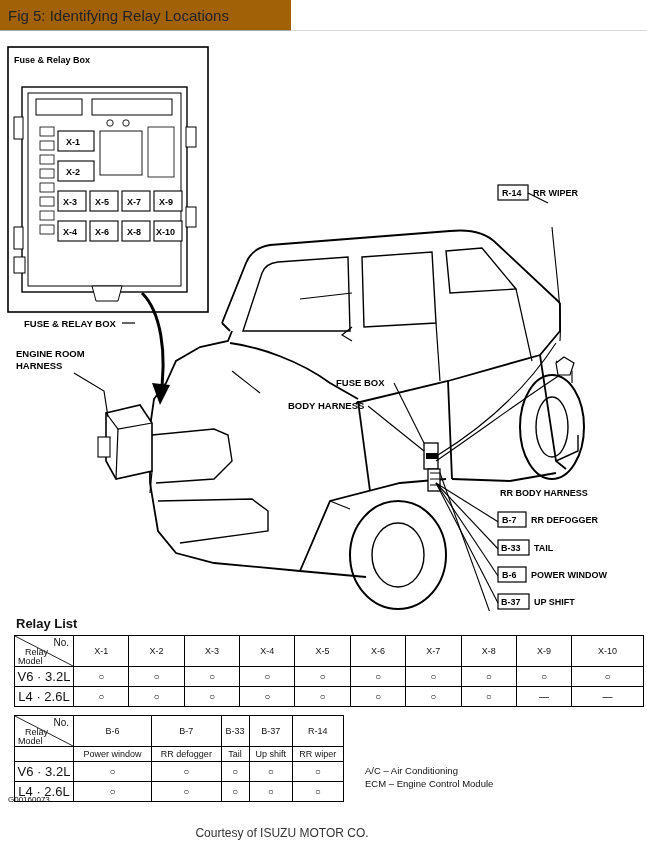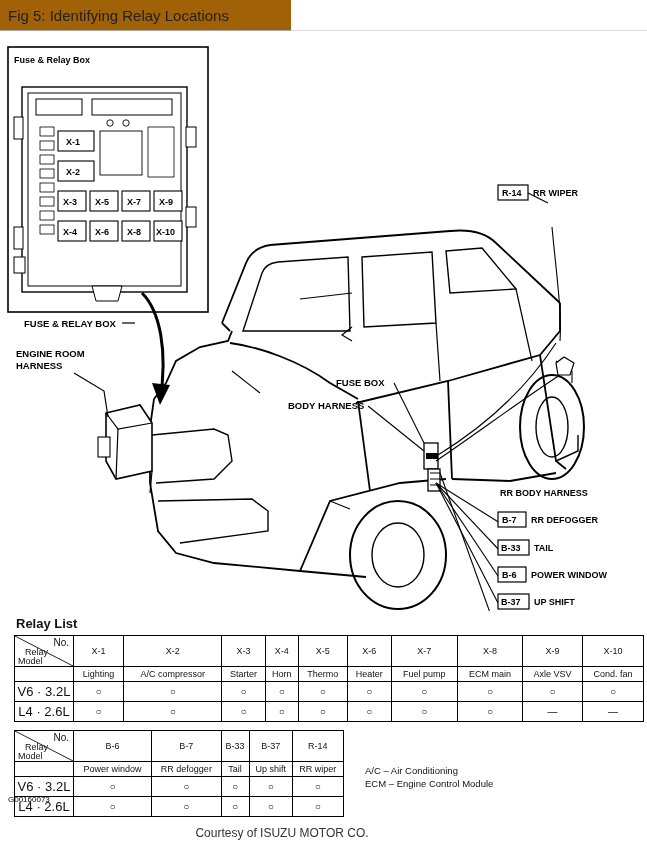--- a/index.html
+++ b/index.html
@@ -271,33 +271,20 @@
       <td class="hdr">X-3</td>
       <td class="hdr">X-4</td>
       <td class="hdr">X-5</td>
       <td class="hdr">X-6</td>
       <td class="hdr">X-7</td>
       <td class="hdr">X-8</td>
       <td class="hdr">X-9</td>
       <td class="hdr">X-10</td>
     </tr>
     <tr>
-      <td></td>
-      <td>Lighting</td>
-      <td>A/C compressor</td>
-      <td>Starter</td>
-      <td>Horn</td>
-      <td>Thermo</td>
-      <td>Heater</td>
-      <td>Fuel pump</td>
-      <td>ECM main</td>
-      <td>Axle VSV</td>
-      <td>Cond. fan</td>
-    </tr>
-    <tr>
       <td class="rowlbl">V6 · 3.2L</td>
       <td class="circ">○</td>
       <td class="circ">○</td>
       <td class="circ">○</td>
       <td class="circ">○</td>
       <td class="circ">○</td>
       <td class="circ">○</td>
       <td class="circ">○</td>
       <td class="circ">○</td>
       <td class="circ">○</td>

